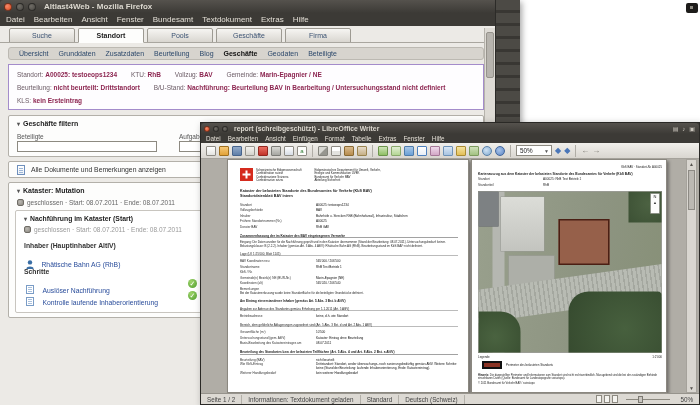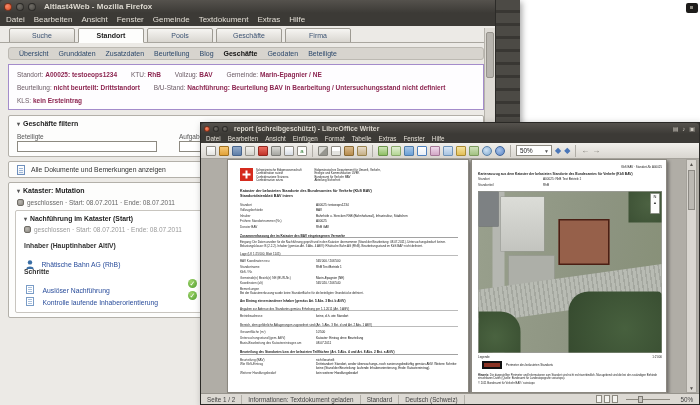--- a/index.html
+++ b/index.html
@@ -163,21 +163,21 @@
       <span class="winbtn btn-close"></span>
       <span class="winbtn btn-plain"></span>
       <span class="winbtn btn-plain"></span>
       <span class="wtitle">Altlast4Web - Mozilla Firefox</span>
     </div>
     <div class="menubar" id="ffmenu">
       <span class="menuitem">Datei</span>
       <span class="menuitem">Bearbeiten</span>
       <span class="menuitem">Ansicht</span>
       <span class="menuitem">Fenster</span>
-      <span class="menuitem">Gemeinde</span>
+      <span class="menuitem">Bundesamt</span>
       <span class="menuitem">Textdokument</span>
       <span class="menuitem">Extras</span>
       <span class="menuitem">Hilfe</span>
     </div>
 
     <div id="ffcontent">
       <div class="fftab" style="left:9px">Suche</div>
       <div class="fftab active" style="left:78px">Standort</div>
       <div class="fftab" style="left:147px">Pools</div>
       <div class="fftab" style="left:216px">Geschäfte</div>

